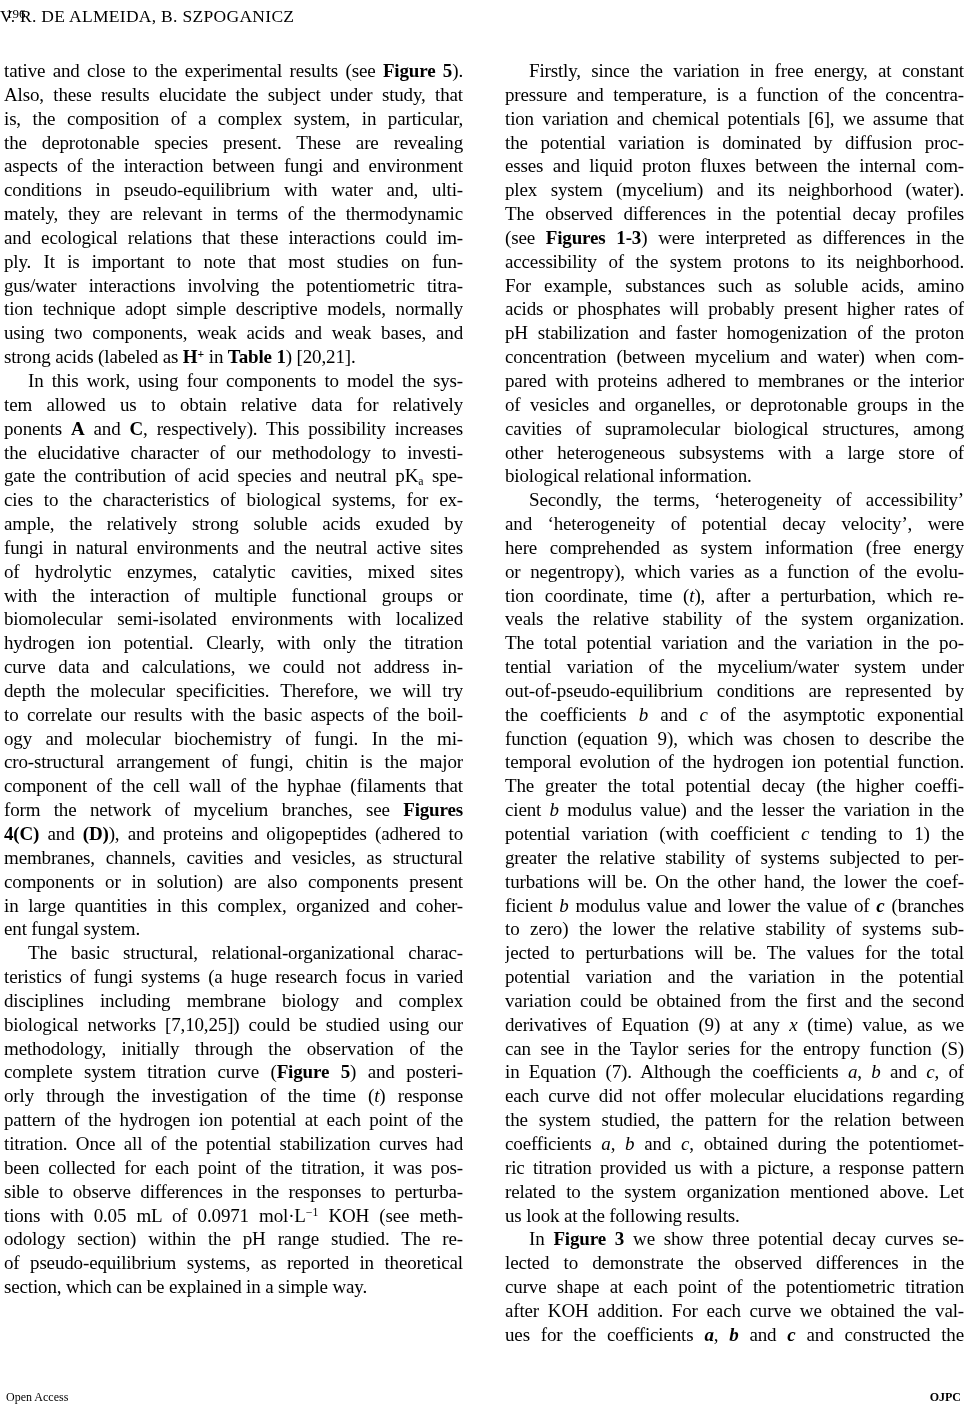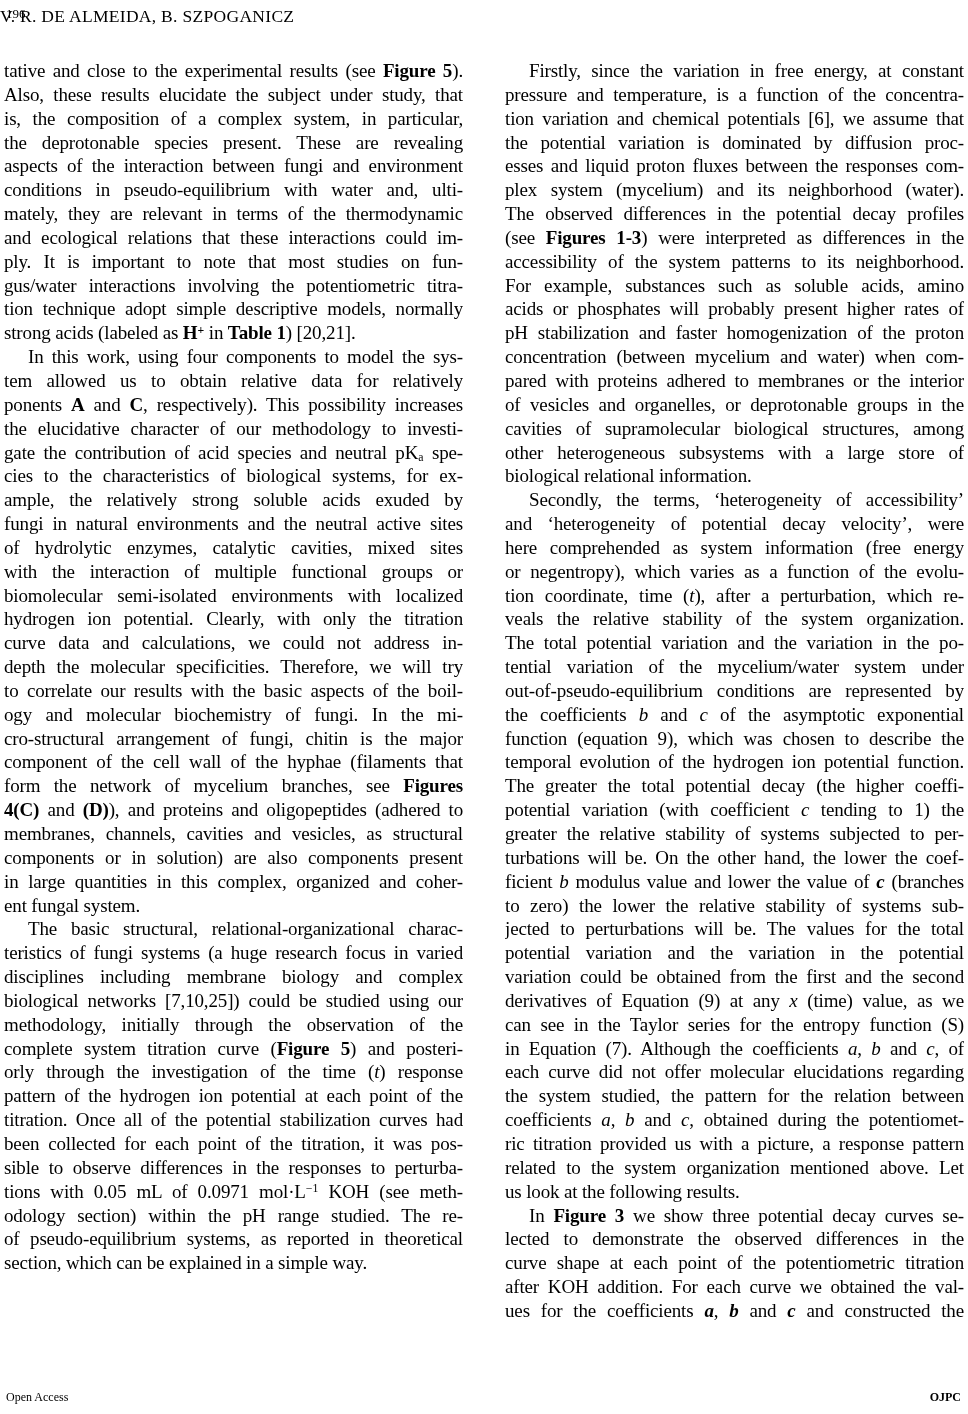--- a/index.html
+++ b/index.html
@@ -70,20 +70,21 @@
           <div class="line"><span>Also, these results elucidate the subject under study, that</span></div>
           <div class="line"><span>is, the composition of a complex system, in particular,</span></div>
           <div class="line"><span>the deprotonable species present. These are revealing</span></div>
           <div class="line"><span>aspects of the interaction between fungi and environment</span></div>
           <div class="line"><span>conditions in pseudo-equilibrium with water and, ulti-</span></div>
           <div class="line"><span>mately, they are relevant in terms of the thermodynamic</span></div>
           <div class="line"><span>and ecological relations that these interactions could im-</span></div>
           <div class="line"><span>ply. It is important to note that most studies on fun-</span></div>
           <div class="line"><span>gus/water interactions involving the potentiometric titra-</span></div>
           <div class="line"><span>tion technique adopt simple descriptive models, normally</span></div>
+          <div class="line"><span>using two components, weak acids and weak bases, and</span></div>
           <div class="line end"><span>strong acids (labeled as </span><span class="b">H</span><span class="b sup">+</span><span> in </span><span class="b">Table 1</span><span>) [20,21].</span></div>
         </div>
         <div class="para">
           <div class="line indent"><span>In this work, using four components to model the sys-</span></div>
           <div class="line"><span>tem allowed us to obtain relative data for relatively</span></div>
           <div class="line"><span>ponents </span><span class="b">A</span><span> and </span><span class="b">C</span><span>, respectively). This possibility increases</span></div>
           <div class="line"><span>the elucidative character of our methodology to investi-</span></div>
           <div class="line"><span>gate the contribution of acid species and neutral pK</span><span class="sub">a</span><span> spe-</span></div>
           <div class="line"><span>cies to the characteristics of biological systems, for ex-</span></div>
           <div class="line"><span>ample, the relatively strong soluble acids exuded by</span></div>
@@ -122,25 +123,25 @@
           <div class="line"><span>of pseudo-equilibrium systems, as reported in theoretical</span></div>
           <div class="line end"><span>section, which can be explained in a simple way.</span></div>
         </div>
       </div>
     <div class="column" id="column-right">
         <div class="para">
           <div class="line indent"><span>Firstly, since the variation in free energy, at constant</span></div>
           <div class="line"><span>pressure and temperature, is a function of the concentra-</span></div>
           <div class="line"><span>tion variation and chemical potentials [6], we assume that</span></div>
           <div class="line"><span>the potential variation is dominated by diffusion proc-</span></div>
-          <div class="line"><span>esses and liquid proton fluxes between the responses com-</span></div>
+          <div class="line"><span>esses and liquid proton fluxes between the internal com-</span></div>
           <div class="line"><span>plex system (mycelium) and its neighborhood (water).</span></div>
           <div class="line"><span>The observed differences in the potential decay profiles</span></div>
           <div class="line"><span>(see </span><span class="b">Figures 1-3</span><span>) were interpreted as differences in the</span></div>
-          <div class="line"><span>accessibility of the system patterns to its neighborhood.</span></div>
+          <div class="line"><span>accessibility of the system protons to its neighborhood.</span></div>
           <div class="line"><span>For example, substances such as soluble acids, amino</span></div>
           <div class="line"><span>acids or phosphates will probably present higher rates of</span></div>
           <div class="line"><span>pH stabilization and faster homogenization of the proton</span></div>
           <div class="line"><span>concentration (between mycelium and water) when com-</span></div>
           <div class="line"><span>pared with proteins adhered to membranes or the interior</span></div>
           <div class="line"><span>of vesicles and organelles, or deprotonable groups in the</span></div>
           <div class="line"><span>cavities of supramolecular biological structures, among</span></div>
           <div class="line"><span>other heterogeneous subsystems with a large store of</span></div>
           <div class="line end"><span>biological relational information.</span></div>
         </div>
@@ -151,20 +152,21 @@
           <div class="line"><span>or negentropy), which varies as a function of the evolu-</span></div>
           <div class="line"><span>tion coordinate, time (</span><span class="i">t</span><span>), after a perturbation, which re-</span></div>
           <div class="line"><span>veals the relative stability of the system organization.</span></div>
           <div class="line"><span>The total potential variation and the variation in the po-</span></div>
           <div class="line"><span>tential variation of the mycelium/water system under</span></div>
           <div class="line"><span>out-of-pseudo-equilibrium conditions are represented by</span></div>
           <div class="line"><span>the coefficients </span><span class="i">b</span><span> and </span><span class="i">c</span><span> of the asymptotic exponential</span></div>
           <div class="line"><span>function (equation 9), which was chosen to describe the</span></div>
           <div class="line"><span>temporal evolution of the hydrogen ion potential function.</span></div>
           <div class="line"><span>The greater the total potential decay (the higher coeffi-</span></div>
+          <div class="line"><span>cient </span><span class="i">b</span><span> modulus value) and the lesser the variation in the</span></div>
           <div class="line"><span>potential variation (with coefficient </span><span class="i">c</span><span> tending to 1) the</span></div>
           <div class="line"><span>greater the relative stability of systems subjected to per-</span></div>
           <div class="line"><span>turbations will be. On the other hand, the lower the coef-</span></div>
           <div class="line"><span>ficient </span><span class="i">b</span><span> modulus value and lower the value of </span><span class="b i">c</span><span> (branches</span></div>
           <div class="line"><span>to zero) the lower the relative stability of systems sub-</span></div>
           <div class="line"><span>jected to perturbations will be. The values for the total</span></div>
           <div class="line"><span>potential variation and the variation in the potential</span></div>
           <div class="line"><span>variation could be obtained from the first and the second</span></div>
           <div class="line"><span>derivatives of Equation (9) at any </span><span class="i">x</span><span> (time) value, as we</span></div>
           <div class="line"><span>can see in the Taylor series for the entropy function (S)</span></div>

